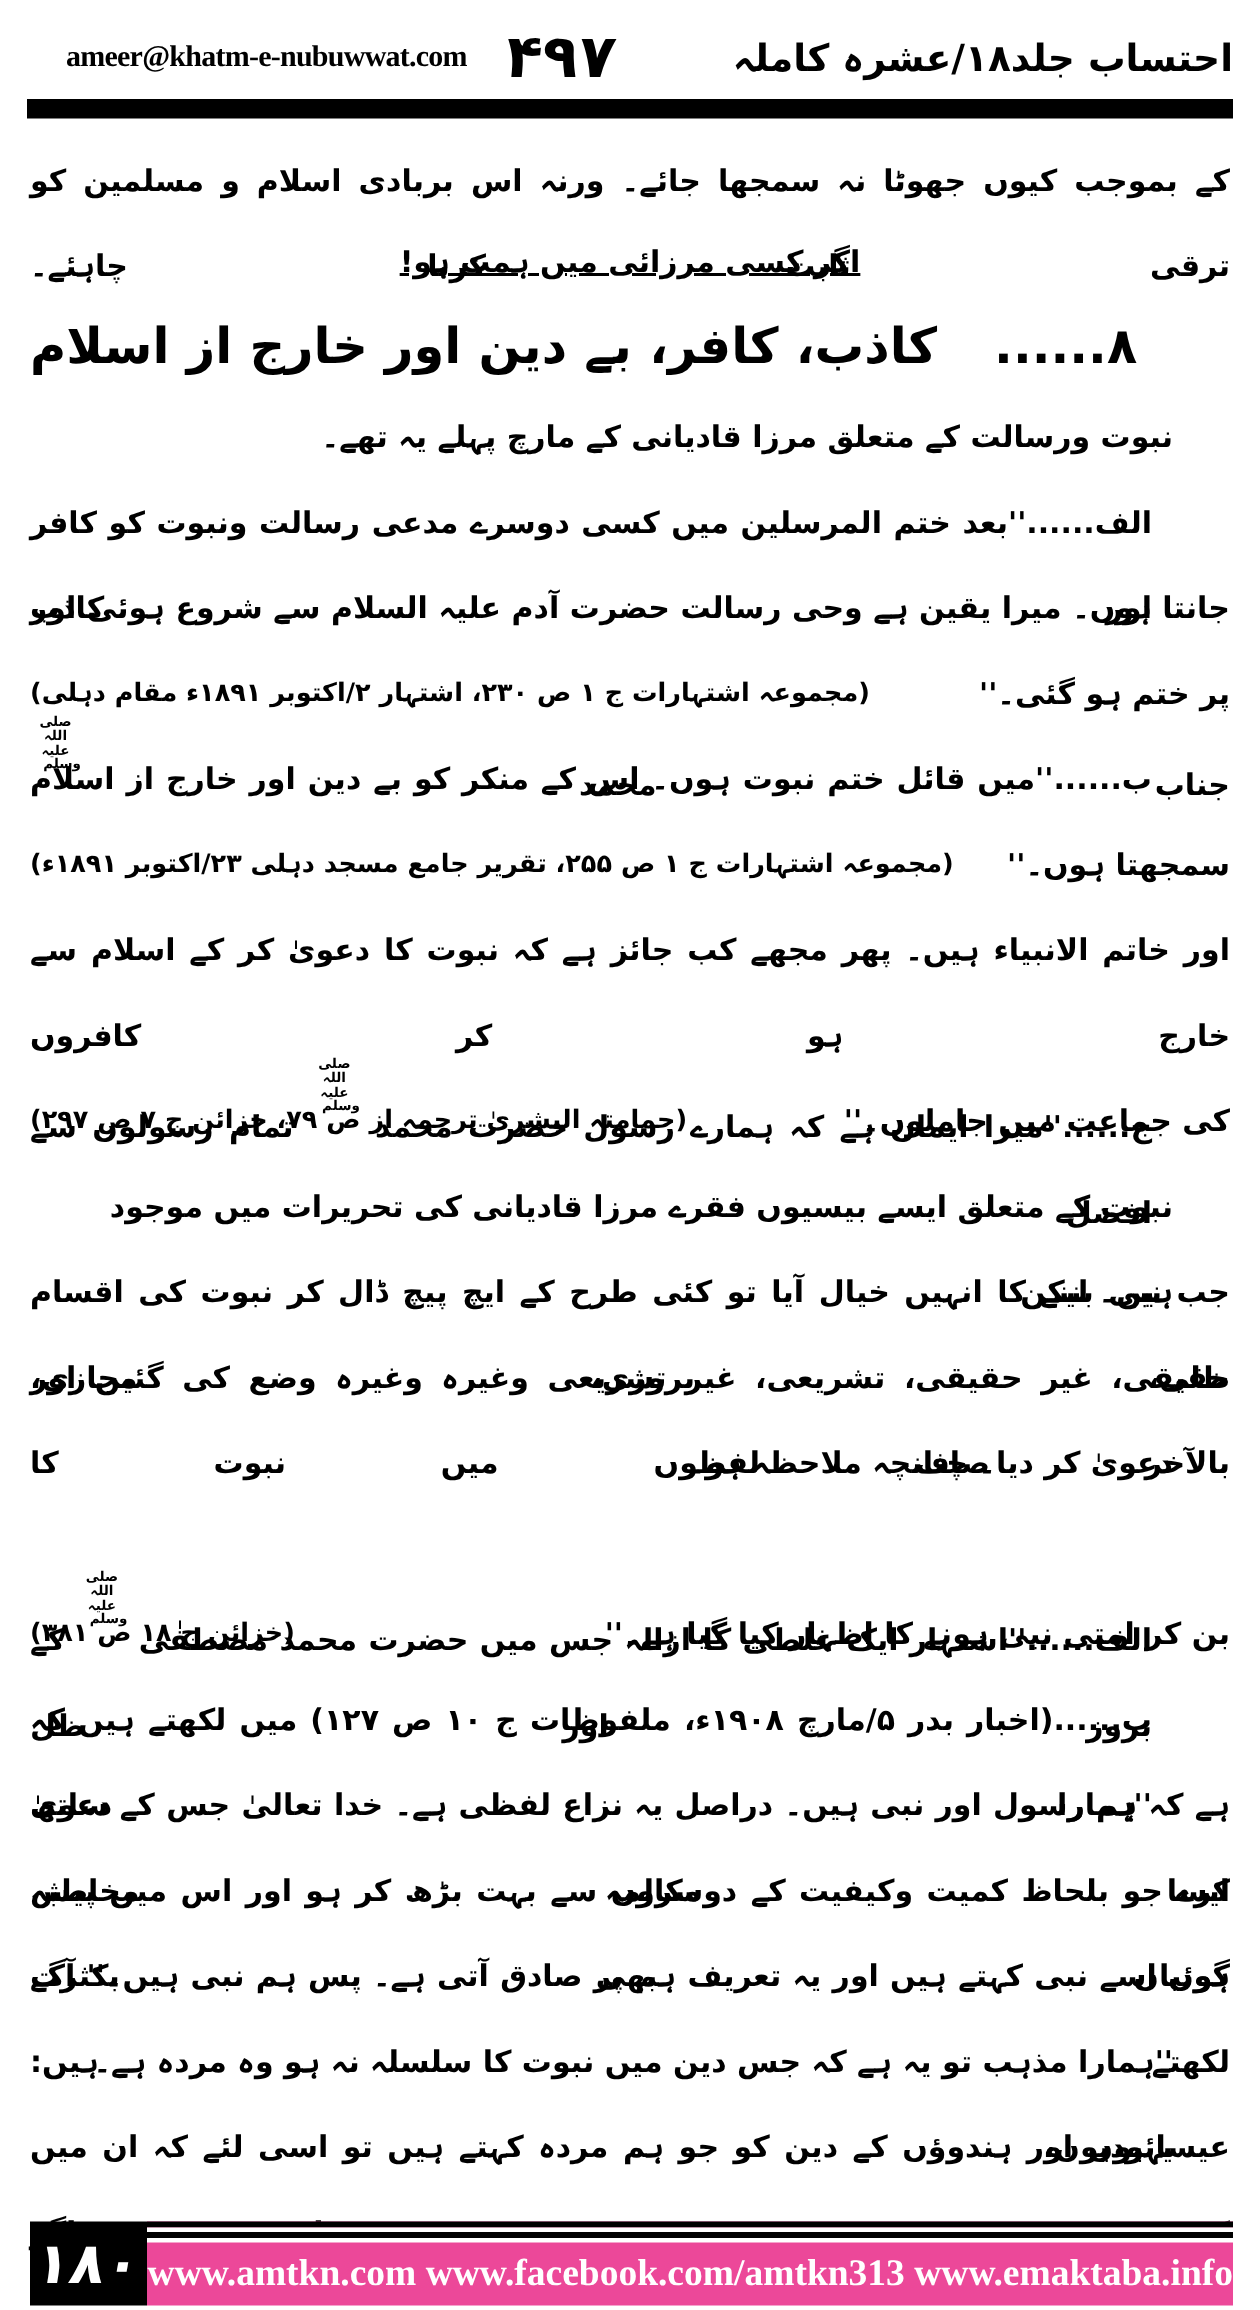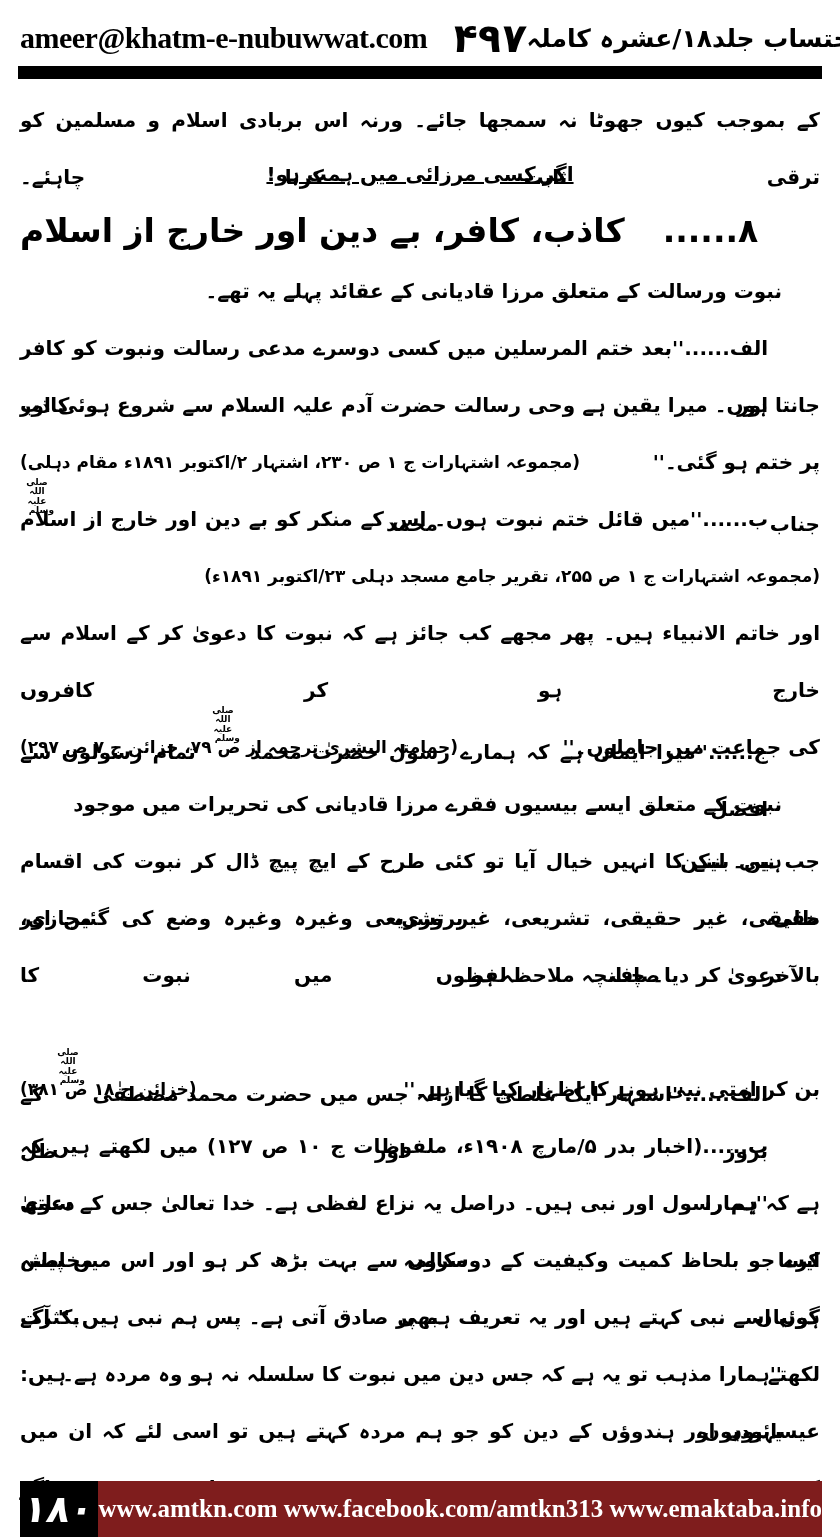--- a/index.html
+++ b/index.html
@@ -5,21 +5,21 @@
   html,body{margin:0;padding:0;background:#e8e8e8;}
   .page{
     position:relative;width:840px;height:1540px;background:#ffffff;
     margin:0 auto;overflow:hidden;color:#000;
     font-family:"DejaVu Sans",sans-serif;
   }
   
   .header{position:absolute;top:12px;left:20px;right:18px;height:52px;
           display:flex;align-items:center;}
   .header-email{font-family:"Liberation Serif",serif;font-weight:bold;
-                font-size:30px;letter-spacing:-0.5px;white-space:nowrap;}
+                font-size:20px;letter-spacing:-0.5px;white-space:nowrap;margin-left:24px;}
   .header-num{font-weight:bold;font-size:40px;margin-left:26px;
               direction:rtl;transform:skewX(-6deg);}
   .header-title{margin-left:auto;direction:rtl;font-weight:bold;font-size:25px;
                 white-space:nowrap;}
   .top-rule{position:absolute;top:66px;left:18px;right:18px;height:13px;background:#000;}
   
   .body-text{position:absolute;top:92px;left:20px;right:20px;direction:rtl;
              font-weight:bold;}
   .line{height:57px;line-height:57px;font-size:20px;overflow:visible;}
   .line.full{text-align:justify;text-align-last:justify;}
@@ -32,21 +32,21 @@
   .dots{letter-spacing:1px;}
   .hdots{margin-left:38px;}
   .saw{display:inline-block;font-size:9px;font-weight:bold;line-height:1.05;
        max-width:34px;white-space:normal;text-align:center;vertical-align:18px;margin-top:44px;}
   
   .footer{position:absolute;left:20px;right:18px;bottom:3px;height:56px;display:flex;}
   .footer-numbox{width:82px;background:#000;color:#fff;display:flex;
                  align-items:center;justify-content:center;font-size:38px;
                  font-weight:bold;direction:rtl;}
   .footer-numbox span{transform:skewX(-10deg);display:inline-block;}
-  .footer-bar{flex:1;display:flex;flex-direction:row;background:#7f1d1d;text-align:right;}
+  .footer-bar{flex:1;display:flex;flex-direction:column;background:#ec4899;text-align:right;}
   .stripe-w{height:3px;background:#fff;}
   .stripe-b{height:4px;background:#000;}
   .urlbar{flex:1;display:flex;align-items:center;justify-content:center;
           color:#fff;font-family:"Liberation Serif",serif;font-weight:bold;
           font-size:25px;white-space:nowrap;}
 </style>
 </head>
 <body>
 
 <div class="page">
@@ -56,29 +56,30 @@
     <span class="header-num">۴۹۷</span>
     <span class="header-title">احتساب جلد۱۸/عشرہ کاملہ</span>
   </div>
 
   <div class="top-rule"></div>
 
   <div class="body-text" id="body-lines">
       <div class="line full">کے بموجب کیوں جھوٹا نہ سمجھا جائے۔ ورنہ اس بربادی اسلام و مسلمین کو ترقی ثابت کرنا چاہئے۔</div>
       <div class="line center">اگر کسی مرزائی میں ہمت ہو!</div>
       <div class="line heading"><span>۸</span><span class="dots hdots">......</span><span>کاذب، کافر، بے دین اور خارج از اسلام</span></div>
-      <div class="line indent">نبوت ورسالت کے متعلق مرزا قادیانی کے عقائد پہلے یہ تھے۔</div>
+      <div class="line indent">نبوت ورسالت کے متعلق مرزا قادیانی کے مارچ پہلے یہ تھے۔</div>
       <div class="line item"><span>الف</span><span class="dots">......</span><span>''بعد ختم المرسلین میں کسی دوسرے مدعی رسالت ونبوت کو کافر اور کاذب</span></div>
       <div class="line full">جانتا ہوں۔ میرا یقین ہے وحی رسالت حضرت آدم علیہ السلام سے شروع ہوئی اور جناب محمد <span class="saw">صلی اللہ علیہ وسلم</span></div>
       <div class="line split">
         <span>پر ختم ہو گئی۔''</span>
         <span class="ref">(مجموعہ اشتہارات ج ۱ ص ۲۳۰، اشتہار ۲/اکتوبر ۱۸۹۱ء مقام دہلی)</span>
       </div>
       <div class="line item"><span>ب</span><span class="dots">......</span><span>''میں قائل ختم نبوت ہوں۔ اس کے منکر کو بے دین اور خارج از اسلام</span></div>
       <div class="line split">
+        <span>سمجھتا ہوں۔''</span>
         <span class="ref">(مجموعہ اشتہارات ج ۱ ص ۲۵۵، تقریر جامع مسجد دہلی ۲۳/اکتوبر ۱۸۹۱ء)</span>
       </div>
       <div class="line full">اور خاتم الانبیاء ہیں۔ پھر مجھے کب جائز ہے کہ نبوت کا دعویٰ کر کے اسلام سے خارج ہو کر کافروں</div>
       <div class="line item"><span>ج</span><span class="dots">......</span><span>''میرا ایمان ہے کہ ہمارے رسول حضرت محمد <span class="saw">صلی اللہ علیہ وسلم</span> تمام رسولوں سے افضل</span></div>
       <div class="line split">
         <span>کی جماعت میں جاملوں۔''</span>
         <span class="ref">(حمامتہ البشریٰ ترجمہ از ص ۷۹، خزائن ج ۷ ص ۲۹۷)</span>
       </div>
       <div class="line indent">نبوت کے متعلق ایسے بیسیوں فقرے مرزا قادیانی کی تحریرات میں موجود ہیں۔ لیکن</div>
       <div class="line full">جب نبی بننے کا انہیں خیال آیا تو کئی طرح کے ایچ پیچ ڈال کر نبوت کی اقسام ظلی، بروزی، مجازی،</div>

